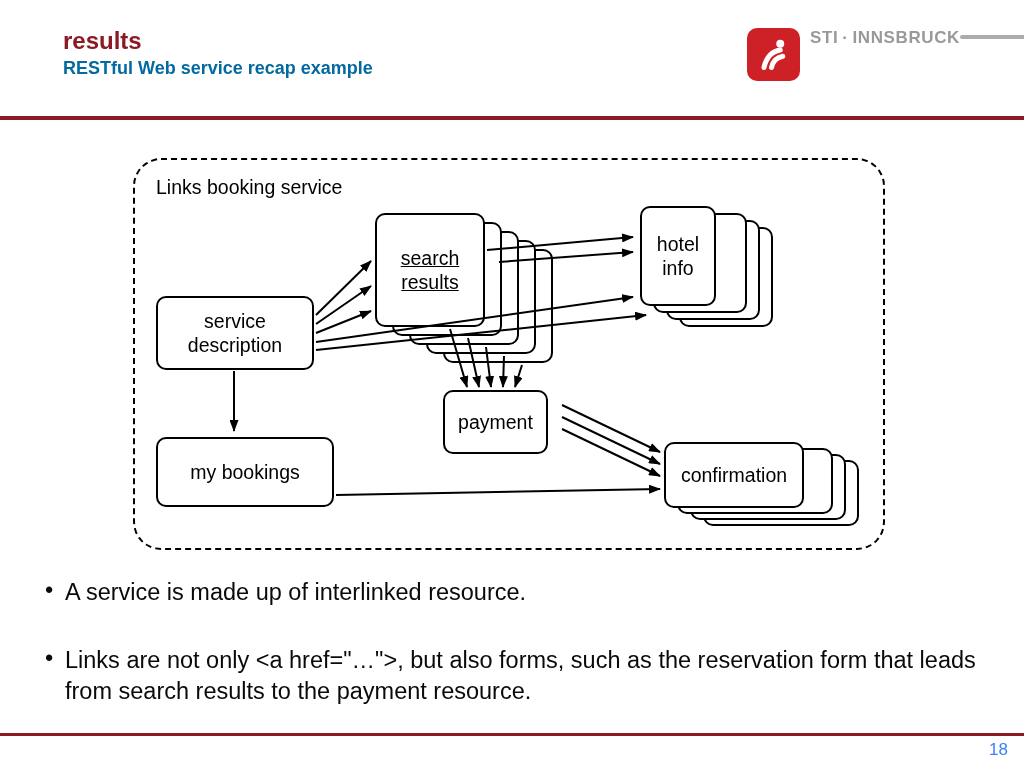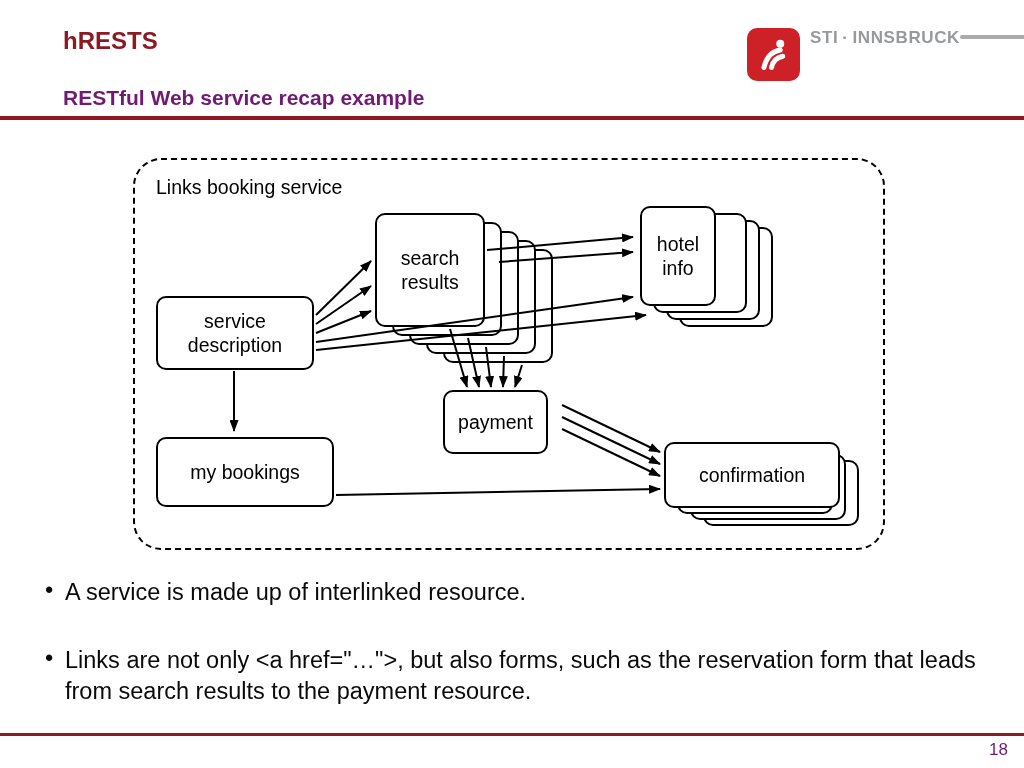--- a/index.html
+++ b/index.html
@@ -2,21 +2,21 @@
 <html><head>
 <meta charset="utf-8">
 <style>
   html,body { margin:0; padding:0; background:#fff; }
   .slide {
     position:relative; width:1024px; height:768px; background:#ffffff;
     font-family:"Liberation Sans", sans-serif; overflow:hidden; color:#000;
   }
   
   .title    { position:absolute; left:63px; top:27px;  font-size:24px; font-weight:bold; color:#8C1A24; }
-  .subtitle { position:absolute; left:63px; top:58px;  font-size:21px; font-weight:bold; color:#701a75;margin-top:28px; }
+  .subtitle { position:absolute; left:63px; top:58px;  font-size:18px; font-weight:bold; color:#0369a1; }
   .rule     { position:absolute; left:0; width:1024px; background:#8C1A24; }
   .top-rule { top:116px; height:4px; }
   .bottom-rule { top:733px; height:3px; }
   
   .logo { position:absolute; left:747px; top:28px; display:flex; gap:10px; align-items:flex-start; }
   .logo-box { width:53px; height:53px; background:#CE2127; border-radius:10px; display:flex; align-items:center; justify-content:center; }
   .logo-right { display:flex; flex-direction:row; margin-top:0; }
   .logo-text { font-size:17px; font-weight:700; color:#97999B; letter-spacing:0.6px; white-space:nowrap; }
   .logo-text .sep { margin:0 4px; }
   .logo-underline { height:3.5px; background:#A9ABAD; margin-top:7px; width:158px; border-radius:2px; }
@@ -35,28 +35,28 @@
     font-size:19.5px; line-height:1.25; padding:4px;
   }
   .arrows { position:absolute; left:0; top:0; width:1024px; height:768px; pointer-events:none; z-index:10; }
   
   .bullet { position:absolute; left:45px; display:flex; font-size:23.5px; color:#0a0a0a; }
   .bullet .dot  { width:20px; flex:none; }
   .bullet .text { max-width:920px; line-height:1.3; }
   .b1 { top:577px; }
   .b2 { top:645px; }
   
-  .page-number { position:absolute; right:16px; top:740px; font-size:17px; color:#701a75; }
+  .page-number { position:absolute; right:16px; top:740px; font-size:17px; color:#3b82f6; }
 </style>
 </head>
 <body>
 
 <div class="slide">
 
-  <div class="title">hRESTS</div>
+  <div class="title">results</div>
   <div class="subtitle">RESTful Web service recap example</div>
 
   <div class="logo">
     <div class="logo-box">
       <svg viewBox="0 0 32 32" width="40" height="40" aria-hidden="true">
         <circle cx="21" cy="7" r="3.2" fill="#fff"></circle>
         <path d="M8 26 C10 17 15 13 21 12" stroke="#fff" stroke-width="4" stroke-linecap="round" fill="none"></path>
         <path d="M14 26 C15 21 18 18 23 17" stroke="#fff" stroke-width="4" stroke-linecap="round" fill="none"></path>
       </svg>
     </div>
@@ -70,31 +70,31 @@
 
   <div class="rule top-rule"></div>
 
   <div class="dashed-frame"></div>
   <div class="frame-label">Links booking service</div>
 
   <div class="box" style="left:443px; top:249px; width:110px; height:114px;"></div>
   <div class="box" style="left:426px; top:240px; width:110px; height:114px;"></div>
   <div class="box" style="left:409px; top:231px; width:110px; height:114px;"></div>
   <div class="box" style="left:392px; top:222px; width:110px; height:114px;"></div>
-  <div class="box node" style="left:375px; top:213px; width:110px; height:114px; padding:8px;">search results</div>
+  <div class="box node" style="left:375px; top:213px; width:110px; height:114px; padding:8px;text-decoration:underline;">search results</div>
 
   <div class="box" style="left:679px; top:227px; width:94px; height:100px;"></div>
   <div class="box" style="left:666px; top:220px; width:94px; height:100px;"></div>
   <div class="box" style="left:653px; top:213px; width:94px; height:100px;"></div>
   <div class="box node" style="left:640px; top:206px; width:76px; height:100px; padding:14px;">hotel info</div>
 
   <div class="box" style="left:703px; top:460px; width:156px; height:66px;"></div>
   <div class="box" style="left:690px; top:454px; width:156px; height:66px;"></div>
   <div class="box" style="left:677px; top:448px; width:156px; height:66px;"></div>
-  <div class="box node" style="left:664px; top:442px; width:176px; height:66px;">confirmation</div>
+  <div class="box node" style="left:664px; top:442px; width:140px; height:66px;">confirmation</div>
 
   <div class="box node" style="left:156px; top:437px; width:178px; height:70px;">my bookings</div>
   <div class="box node" style="left:156px; top:296px; width:158px; height:74px;">service description</div>
   <div class="box node" style="left:443px; top:390px; width:105px; height:64px;">payment</div>
 
   <svg class="arrows" viewBox="0 0 1024 768">
     <defs>
       <marker id="ah" markerWidth="12" markerHeight="9" refX="11" refY="4.5" orient="auto" markerUnits="userSpaceOnUse">
         <polygon points="0 0, 12 4.5, 0 9" fill="#000"></polygon>
       </marker>

